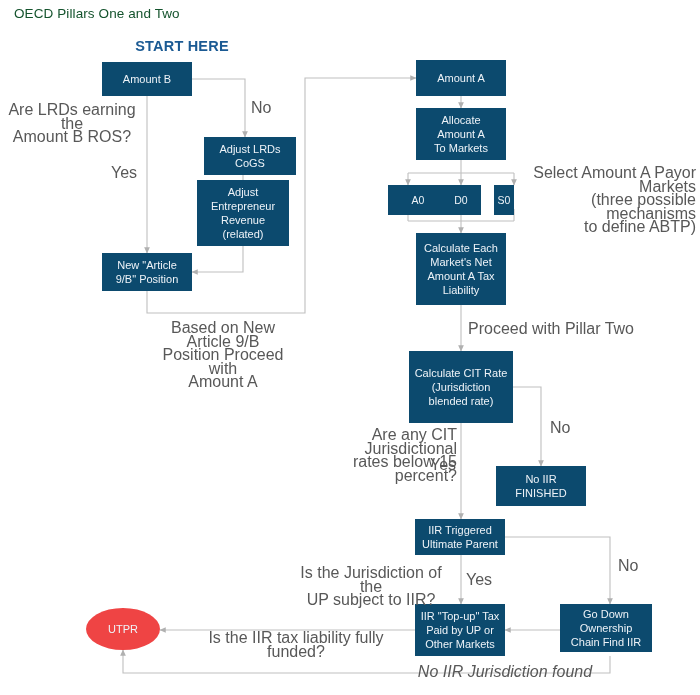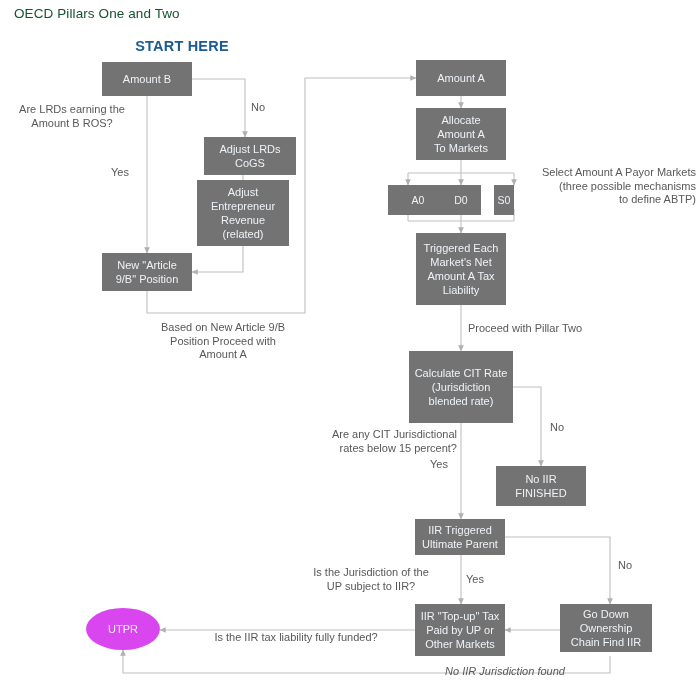--- a/index.html
+++ b/index.html
@@ -39,47 +39,47 @@
     text-align: center;
     font-size: 14.5px;
     font-weight: bold;
     color: #1b5a93;
     letter-spacing: 0.2px;
     white-space: nowrap;
     margin-left: 32px;
   }
   .node {
     position: absolute;
-    background: #737373;
+    background: #0c4a6e;
     color: #eef3f8;
     display: flex;
     align-items: center;
     justify-content: center;
     text-align: center;
     font-size: 11px;
     line-height: 14px;
     box-sizing: border-box;
     padding: 15px 3px;
   }
   .node.small { font-size: 10.5px; }
   .node-ellipse {
     position: absolute;
-    background: #d946ef;
+    background: #ef4444;
     color: #eef3f8;
     border-radius: 50%;
     display: flex;
     align-items: center;
     justify-content: center;
     text-align: center;
     font-size: 11px;
     box-sizing: border-box;
   }
   .edge-label {
     position: absolute;
-    font-size: 11px;
+    font-size: 16px;
     line-height: 13.5px;
     color: #585858;
     white-space: pre-line;
   }
   .edge-label.center { text-align: center; }
   .edge-label.right { text-align: right; }
   .edge-label.left { text-align: left; }
 </style>
 </head>
 <body>
@@ -153,21 +153,21 @@
 <div class="node" style="left:416px; top:60px; width:90px; height:36px;">Amount A</div>
 
 <div class="node" style="left:416px; top:108px; width:90px; height:52px; white-space:pre-line;">Allocate
 Amount A
 To Markets</div>
 
 <div class="node small" style="left:388px; top:185px; width:60px; height:24px;">A0</div>
 <div class="node small" style="left:441px; top:185px; width:40px; height:24px;">D0</div>
 <div class="node small" style="left:494px; top:185px; width:20px; height:24px;">S0</div>
 
-<div class="node" style="left:416px; top:233px; width:90px; height:72px; white-space:pre-line;">Triggered Each
+<div class="node" style="left:416px; top:233px; width:90px; height:72px; white-space:pre-line;">Calculate Each
 Market's Net
 Amount A Tax
 Liability</div>
 
 <div class="node" style="left:409px; top:351px; width:104px; height:72px; white-space:pre-line;">Calculate CIT Rate
 (Jurisdiction
 blended rate)</div>
 
 <div class="node" style="left:496px; top:466px; width:90px; height:40px; white-space:pre-line;">No IIR
 FINISHED</div>

